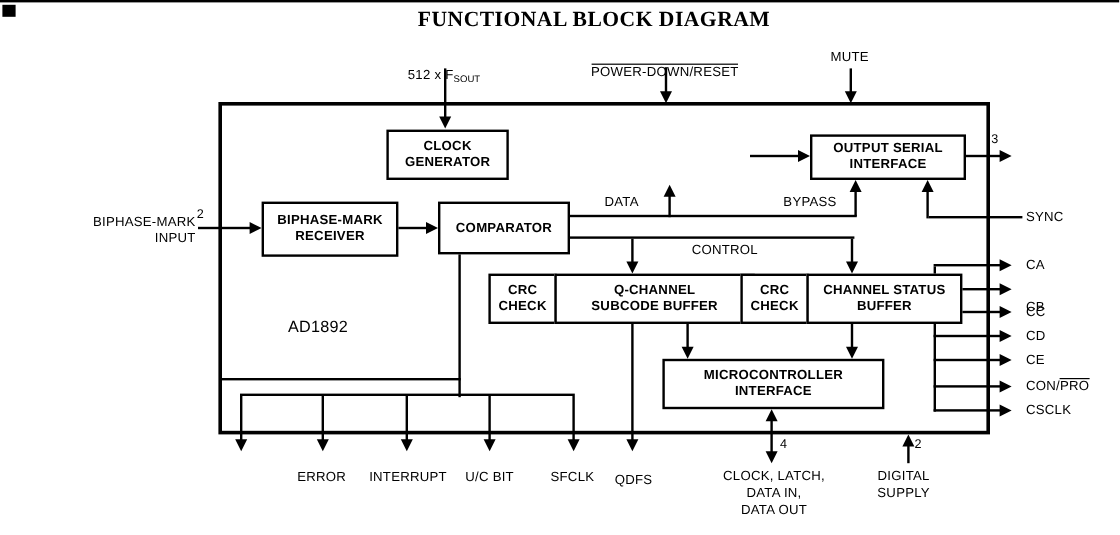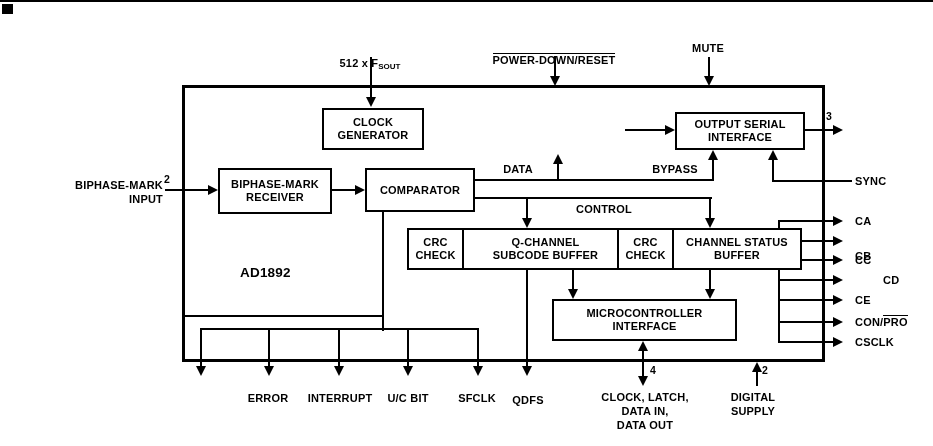--- a/index.html
+++ b/index.html
@@ -7,37 +7,38 @@
           font-family:"Liberation Sans",sans-serif;color:#000;}
   .h{position:absolute;height:2px;background:#000;}
   .v{position:absolute;width:2px;background:#000;}
   .ar{position:absolute;width:0;height:0;}
   .ar-r{border-top:5px solid transparent;border-bottom:5px solid transparent;border-left:10px solid #000;}
   .ar-d{border-left:5px solid transparent;border-right:5px solid transparent;border-top:10px solid #000;}
   .ar-u{border-left:5px solid transparent;border-right:5px solid transparent;border-bottom:10px solid #000;}
   .blk{position:absolute;border:2px solid #000;background:#fff;display:flex;align-items:center;
        justify-content:center;text-align:center;font-weight:bold;font-size:11px;line-height:13px;
        white-space:pre-line;letter-spacing:.2px;box-sizing:border-box;}
-  .lbl{position:absolute;font-weight:bold;font-size:11px;line-height:14px;white-space:pre-line;letter-spacing:.2px;}
+  .lbl{position:absolute;font-weight:normal;font-size:11px;line-height:14px;white-space:pre-line;letter-spacing:.2px;}
   .ctr{text-align:center;}
   .rt{text-align:right;}
   .small{font-size:10.5px;}
   .ov{display:inline-block;border-top:1.6px solid #000;padding-top:1px;line-height:10px;}
   .sub{font-size:8px;vertical-align:-2px;letter-spacing:0;}
   #main-border{position:absolute;left:182px;top:85px;width:643px;height:277px;
                border:3px solid #000;box-sizing:border-box;background:transparent;}
   #title{position:absolute;left:300px;top:6px;width:390px;text-align:center;
          font-family:"Liberation Serif",serif;font-weight:bold;font-size:18px;letter-spacing:.4px;}
   .pinlist div{height:13.5px;}
 </style>
 </head>
 <body>
 
 <div id="canvas">
 
+  <div id="title">FUNCTIONAL BLOCK DIAGRAM</div>
   <div style="position:absolute;left:2px;top:4px;width:11px;height:10px;background:#000;"></div>
 
   <div id="main-border"></div>
   <div class="lbl" style="left:240px;top:266px;width:90px;font-size:13.5px;">AD1892</div>
 
   <div class="lbl ctr" style="left:300px;top:42px;width:140px;">
     <span>512 x F</span><span class="sub">SOUT</span>
   </div>
   <div class="lbl ctr" style="left:468px;top:39px;width:172px;">
     <span class="ov">POWER-DOWN/RESET</span>
@@ -68,21 +69,21 @@
 
   <div class="lbl ctr" style="left:490px;top:162px;width:56px;">DATA</div>
   <div class="lbl ctr" style="left:644px;top:162px;width:62px;">BYPASS</div>
   <div class="lbl ctr" style="left:568px;top:202px;width:72px;">CONTROL</div>
 
   <div class="lbl small" style="left:826px;top:109px;">3</div>
   <div class="lbl" style="left:855px;top:174px;">SYNC</div>
   <div class="lbl" style="left:855px;top:214px;">CA</div>
   <div class="lbl" style="left:855px;top:234px;margin-top:15px;">CB</div>
   <div class="lbl" style="left:855px;top:253px;">CC</div>
-  <div class="lbl" style="left:855px;top:273px;margin-left:28px;">CD</div>
+  <div class="lbl" style="left:855px;top:273px;">CD</div>
   <div class="lbl" style="left:855px;top:293px;">CE</div>
   <div class="lbl" style="left:855px;top:315px;"><span>CON/</span><span class="ov">PRO</span></div>
   <div class="lbl" style="left:855px;top:335px;">CSCLK</div>
 
   <div class="lbl ctr" style="left:232px;top:391px;width:72px;">ERROR</div>
   <div class="lbl ctr" style="left:297px;top:391px;width:86px;">INTERRUPT</div>
   <div class="lbl ctr" style="left:372px;top:391px;width:72px;">U/C BIT</div>
   <div class="lbl ctr" style="left:441px;top:391px;width:72px;">SFCLK</div>
   <div class="lbl ctr" style="left:492px;top:393px;width:72px;">QDFS</div>
   <div class="lbl small" style="left:650px;top:363px;">4</div>

